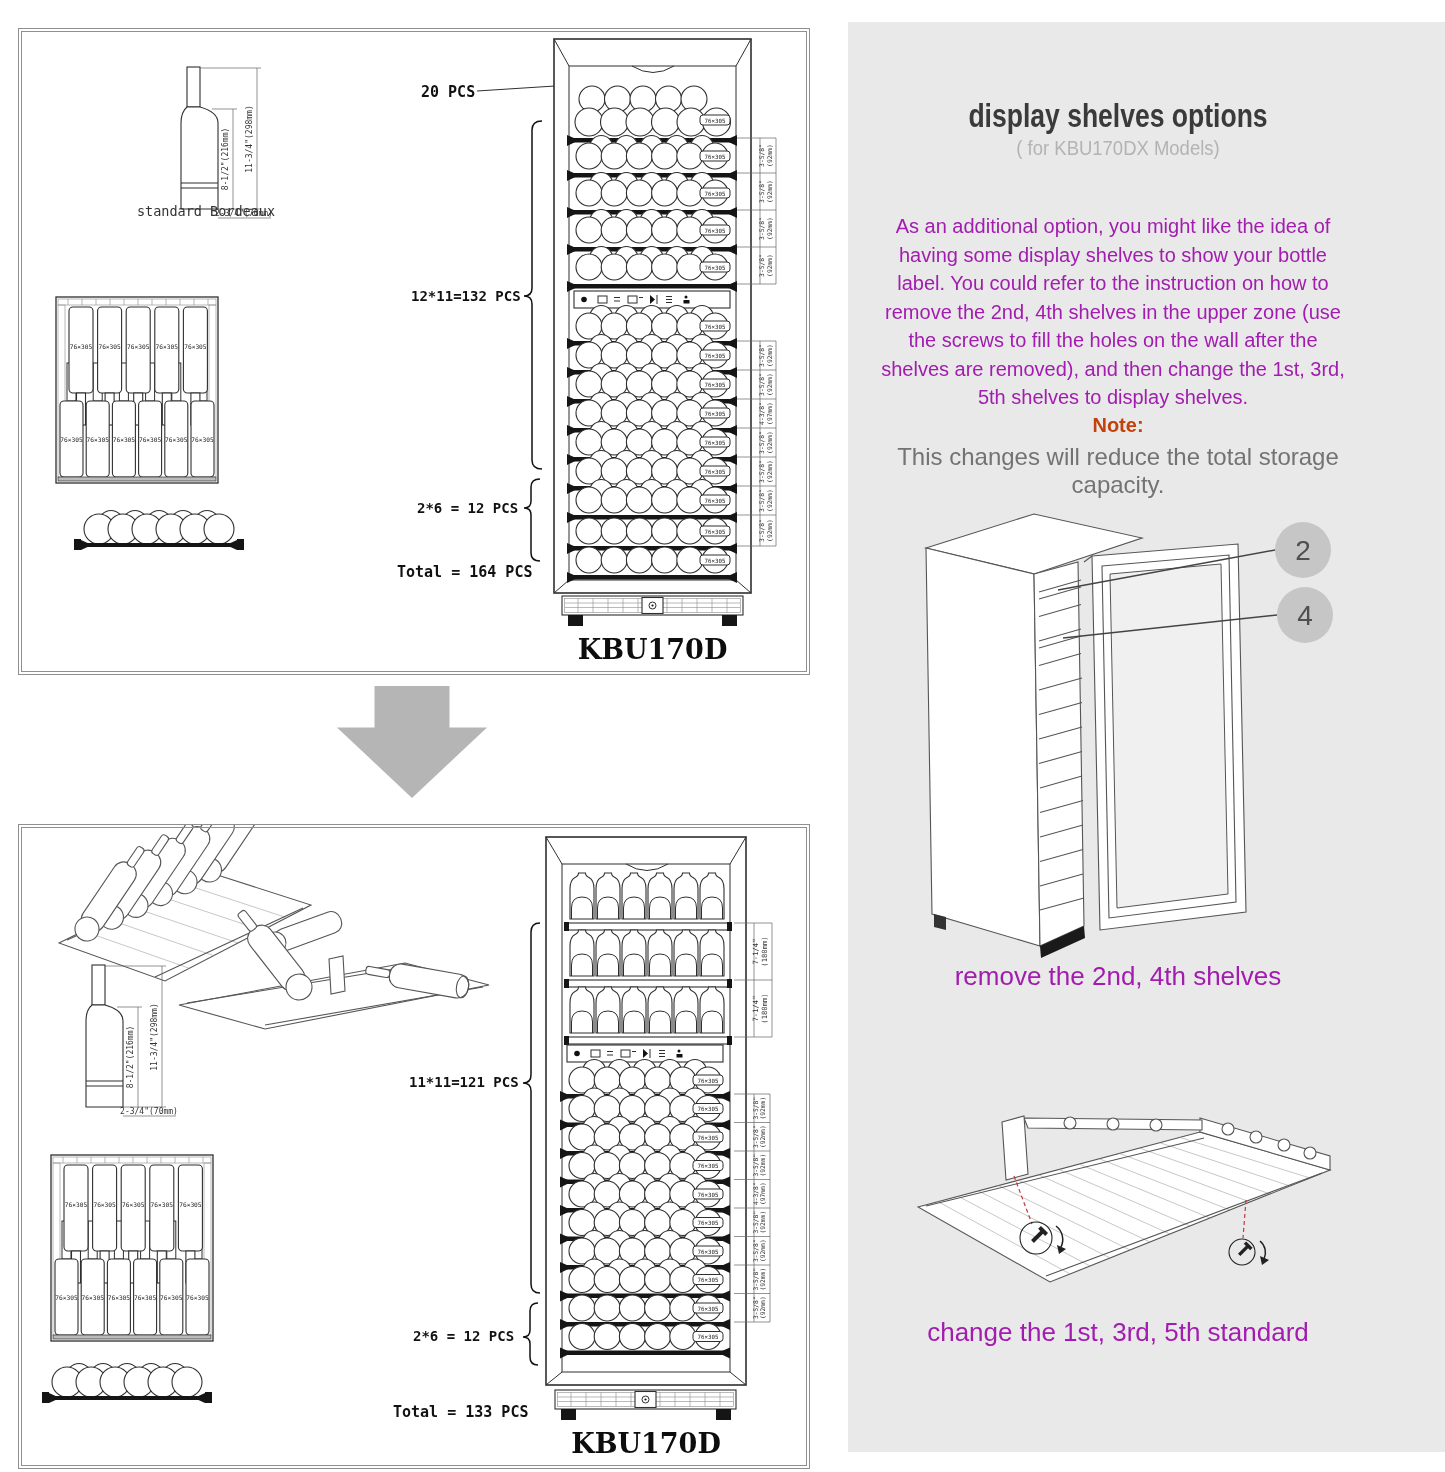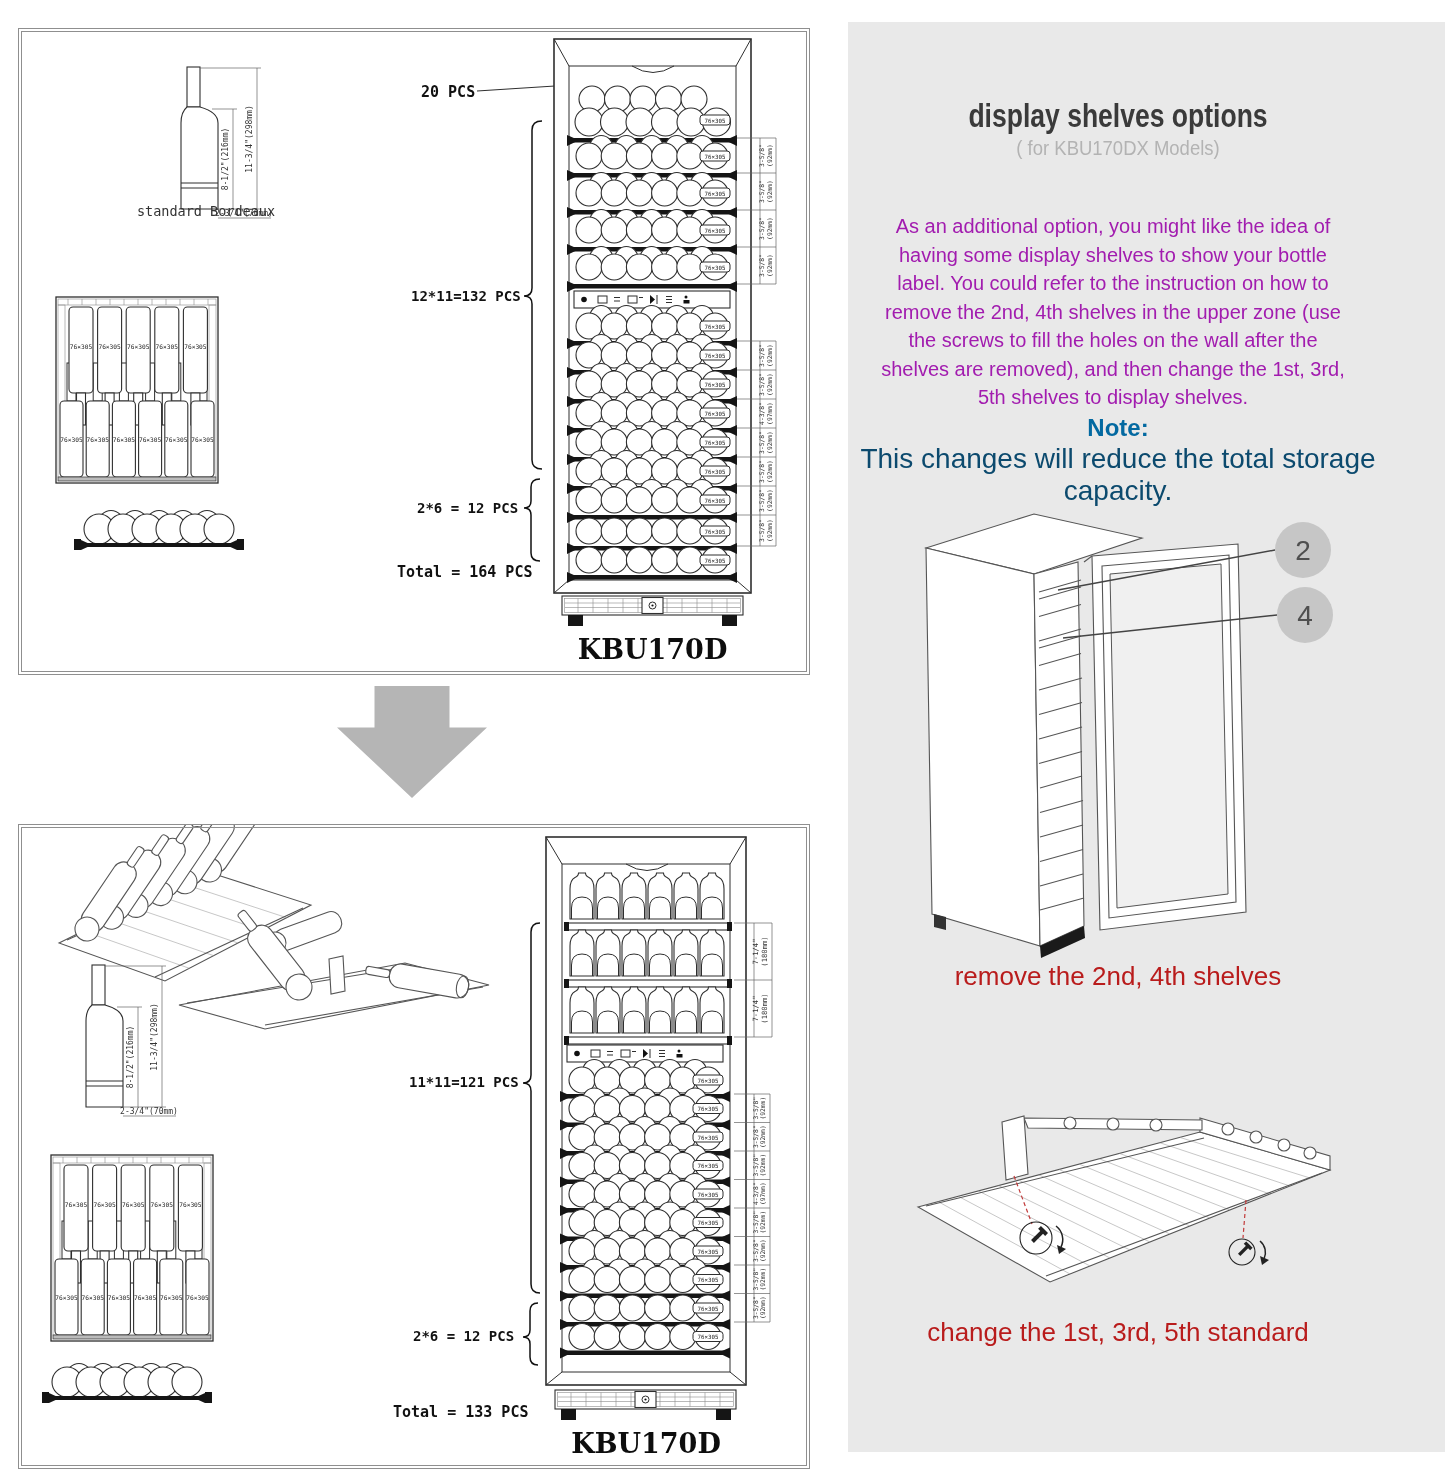--- a/index.html
+++ b/index.html
@@ -25,23 +25,23 @@
   .model{font:700 27px "DejaVu Serif",serif;fill:#0d0d0d;text-anchor:middle;}
   .brace{stroke:#111;stroke-width:1.5;fill:none;}
   .g3d{stroke:#555;stroke-width:1.1;fill:#fff;}
   .g3dn{stroke:#555;stroke-width:1.1;fill:none;}
   .g3dt{stroke:#999;stroke-width:.55;fill:none;}
   .red{stroke:#c23a3a;stroke-width:1.2;fill:none;stroke-dasharray:4 3;}
   
   .rtitle{position:absolute;left:0;width:540px;text-align:center;font-weight:bold;font-size:34px;color:#3a3a3a;transform:scaleX(.78);}
   .rsub{position:absolute;left:0;width:540px;text-align:center;font-size:21px;color:#b3b3b3;transform:scaleX(.88);}
   .rbody{position:absolute;left:18px;width:470px;text-align:center;font-size:20px;line-height:28.5px;color:#a21caf;margin:12px;}
-  .rnote{position:absolute;left:0;width:540px;text-align:center;font-weight:bold;font-size:24px;color:#0369a1;}
-  .rnotetxt{position:absolute;left:0;width:540px;text-align:center;font-size:28px;color:#0c4a6e;}
-  .rcap{position:absolute;left:0;width:540px;text-align:center;font-size:26px;color:#b91c1c;line-height:37px;}
+  .rnote{position:absolute;left:0;width:540px;text-align:center;font-weight:bold;font-size:20px;color:#c2410c;}
+  .rnotetxt{position:absolute;left:0;width:540px;text-align:center;font-size:24px;color:#737373;}
+  .rcap{position:absolute;left:0;width:540px;text-align:center;font-size:26px;color:#a21caf;line-height:37px;}
   .arrow{position:absolute;left:337px;top:686px;width:150px;height:112px;background:#b5b5b5;
          clip-path:polygon(25% 0,75% 0,75% 37%,100% 37%,50% 100%,0% 37%,25% 37%);}
   .ctext{font:28px "Liberation Sans",sans-serif;fill:#4f4f4f;text-anchor:middle;}
 </style>
 </head>
 <body>
 
 <svg width="0" height="0" style="position:absolute" aria-hidden="true">
 <defs>
   <g id="row12">

